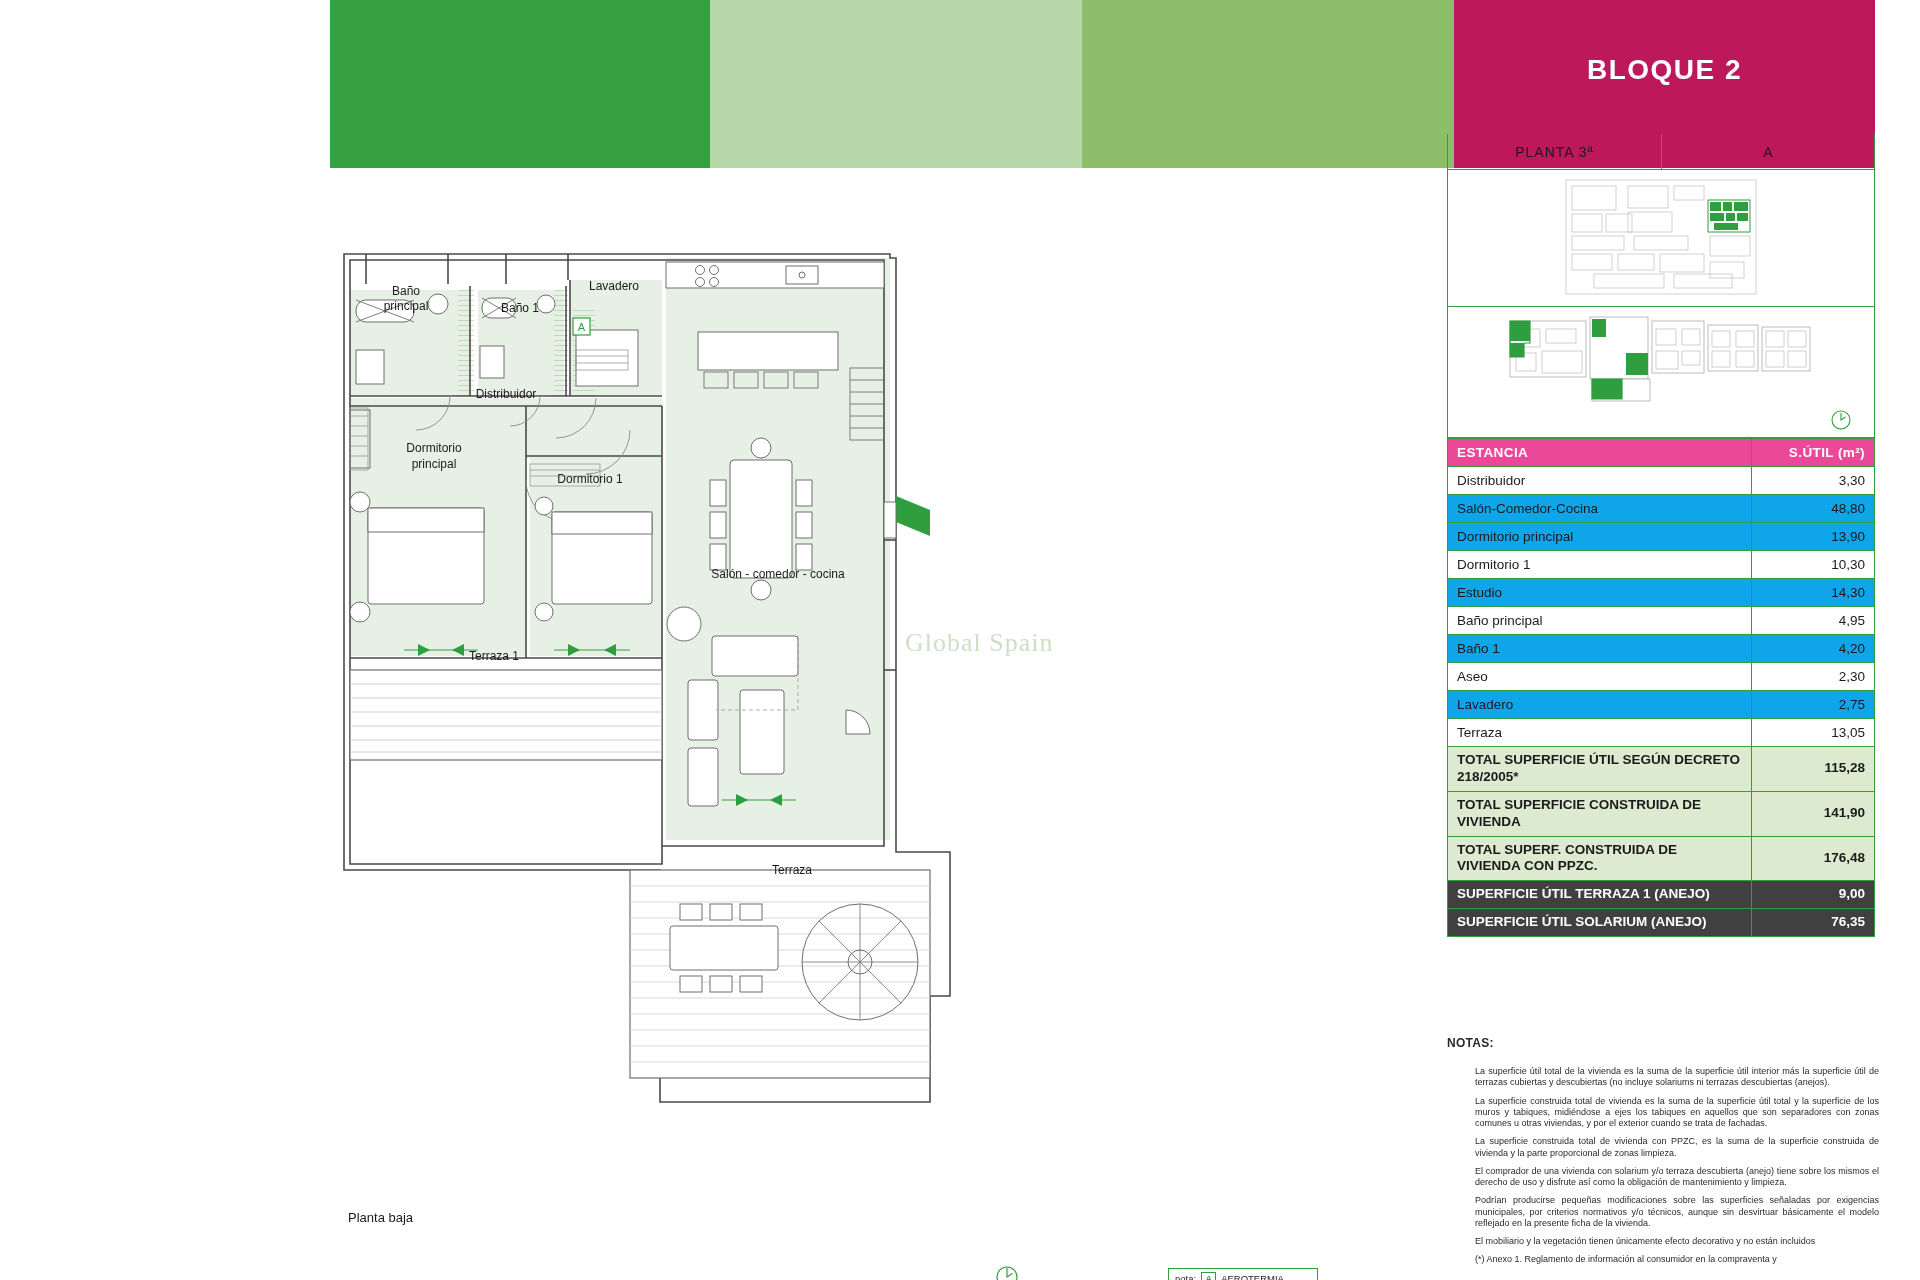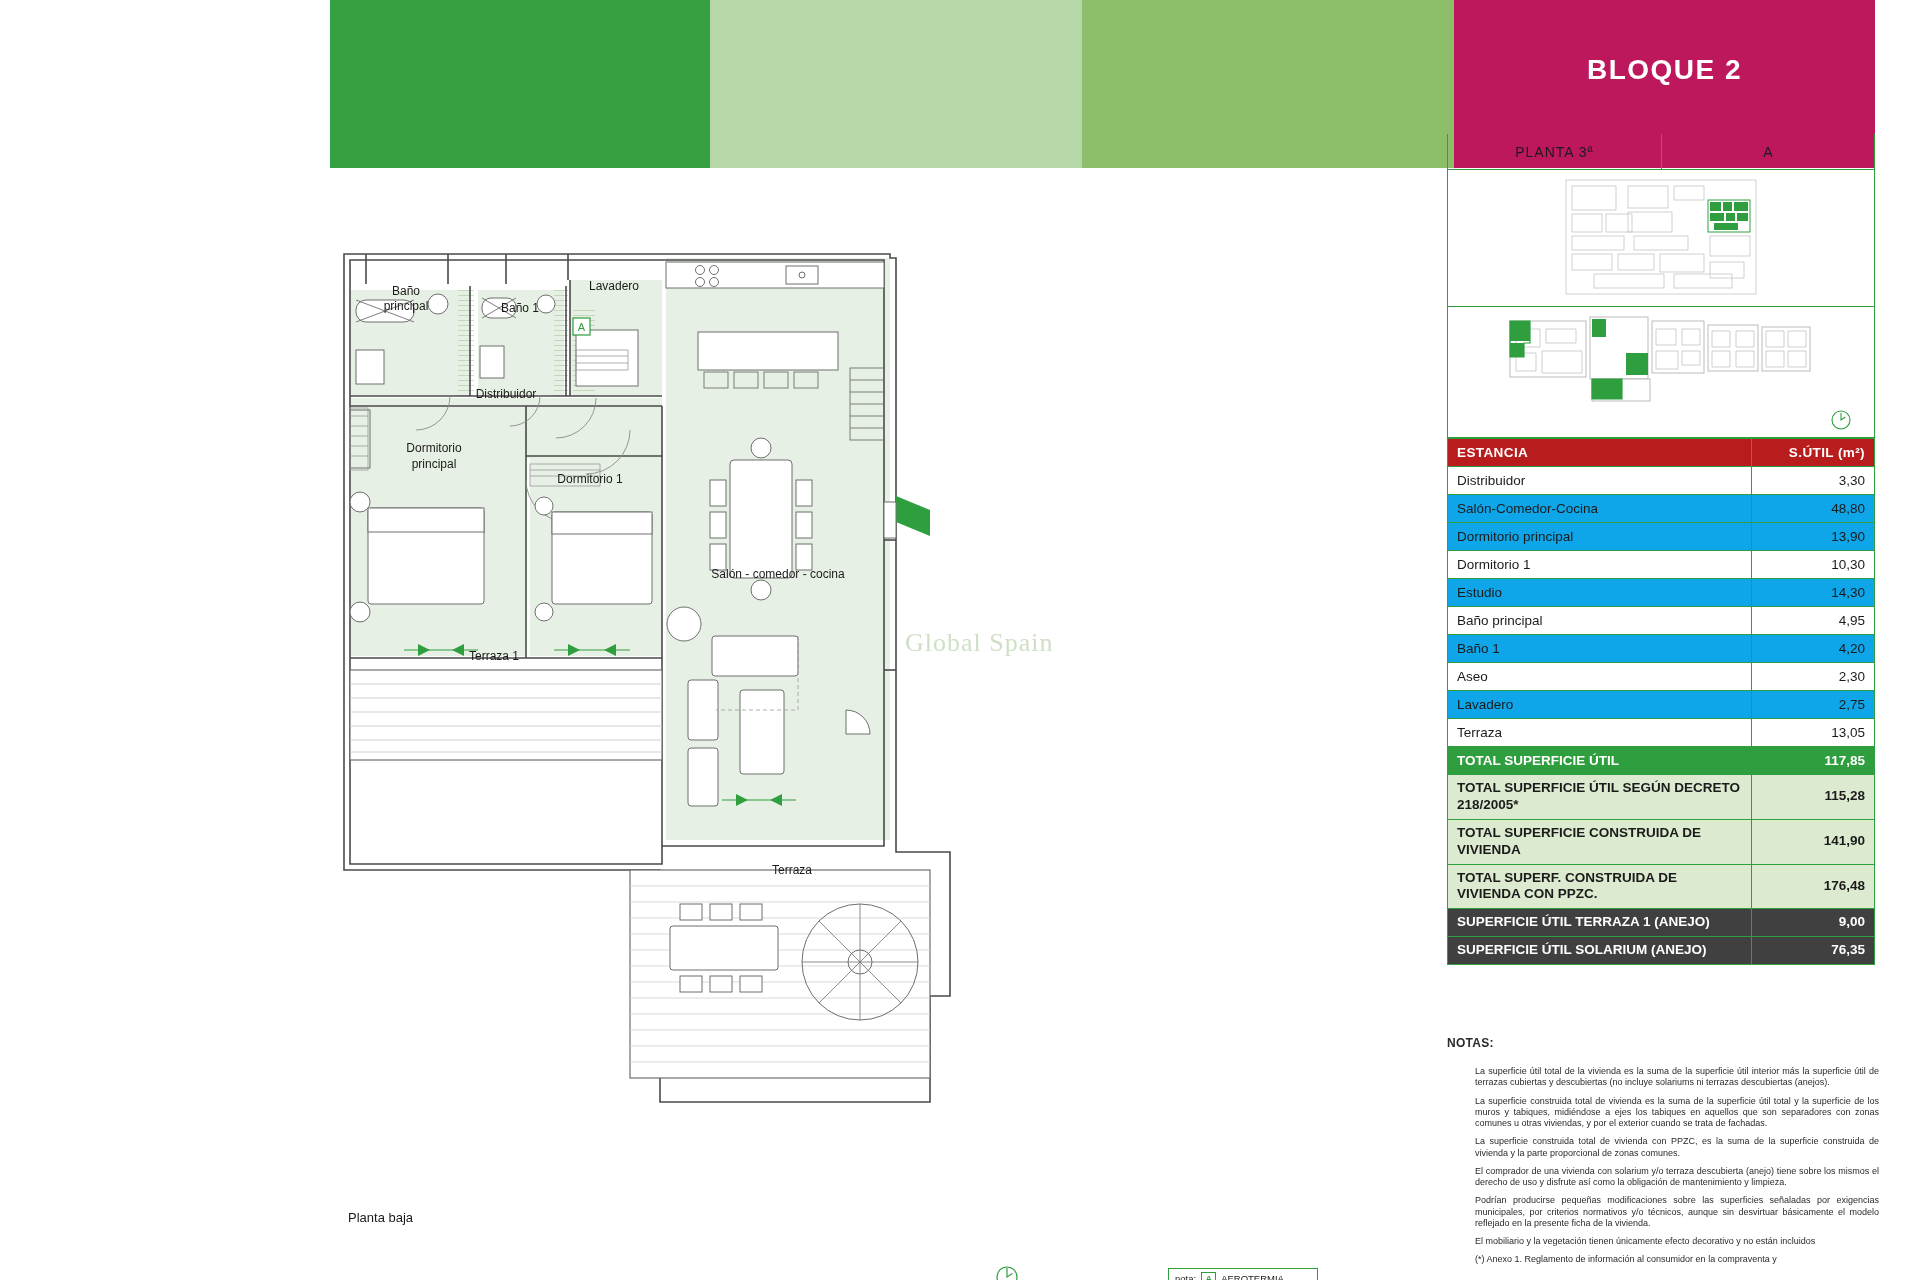--- a/index.html
+++ b/index.html
@@ -112,21 +112,21 @@
     border-collapse: collapse;
     width: 428px;
     font-size: 13.5px;
   }
   table.areas th, table.areas td {
     border: 1px solid #2f9e3f;
     padding: 4px 9px;
     height: 19px;
   }
   table.areas thead th {
-    background: #b91c1c;
+    background: #ec4899;
     color: #fff;
     font-weight: bold;
     text-align: left;
     letter-spacing: .4px;
     font-size: 13.5px;
   }
   table.areas thead th.num { text-align: right; width: 104px;}
   table.areas td.num { text-align: right; width: 104px; }
   table.areas tbody tr.alt td { background: #0ea5e9; }
   table.areas tbody tr.plain td { background: #ffffff; }
@@ -358,24 +358,20 @@
       </tr>
       <tr class="alt">
         <td>Lavadero</td>
         <td class="num">2,75</td>
       </tr>
       <tr class="plain">
         <td>Terraza</td>
         <td class="num">13,05</td>
       </tr>
 
-      <tr class="total-main">
-        <td>TOTAL SUPERFICIE ÚTIL</td>
-        <td class="num">117,85</td>
-      </tr>
       <tr class="total-sub">
         <td class="two-line">TOTAL SUPERFICIE ÚTIL SEGÚN DECRETO 218/2005*</td>
         <td class="num">115,28</td>
       </tr>
       <tr class="total-sub">
         <td class="two-line">TOTAL SUPERFICIE CONSTRUIDA DE VIVIENDA</td>
         <td class="num">141,90</td>
       </tr>
       <tr class="total-sub">
         <td class="two-line">TOTAL SUPERF. CONSTRUIDA DE VIVIENDA CON PPZC.</td>
@@ -390,21 +386,21 @@
         <td class="num">76,35</td>
       </tr>
     </tbody>
   </table>
 </div>
 
 <div class="notes">
   <div class="notes-title">NOTAS:</div>
   <p>La superficie útil total de la vivienda es la suma de la superficie útil interior más la superficie útil de terrazas cubiertas y descubiertas (no incluye solariums ni terrazas descubiertas (anejos).</p>
   <p>La superficie construida total de vivienda es la suma de la superficie útil total y la superficie de los muros y tabiques, midiéndose a ejes los tabiques en aquellos que son separadores con zonas comunes u otras viviendas, y por el exterior cuando se trata de fachadas.</p>
-  <p>La superficie construida total de vivienda con PPZC, es la suma de la superficie construida de vivienda y la parte proporcional de zonas comunes.</p>
+  <p>La superficie construida total de vivienda con PPZC, es la suma de la superficie construida de vivienda y la parte proporcional de zonas limpieza.</p>
   <p>El comprador de una vivienda con solarium y/o terraza descubierta (anejo) tiene sobre los mismos el derecho de uso y disfrute así como la obligación de mantenimiento y limpieza.</p>
   <p>Podrían producirse pequeñas modificaciones sobre las superficies señaladas por exigencias municipales, por criterios normativos y/o técnicos, aunque sin desvirtuar básicamente el modelo reflejado en la presente ficha de la vivienda.</p>
   <p>El mobiliario y la vegetación tienen únicamente efecto decorativo y no están incluidos</p>
   <p>(*) Anexo 1. Reglamento de información al consumidor en la compraventa y</p>
 </div>
 
 <div class="plan">
 <svg width="1100" height="1000" viewBox="0 0 1100 1000">
 
   <g>

